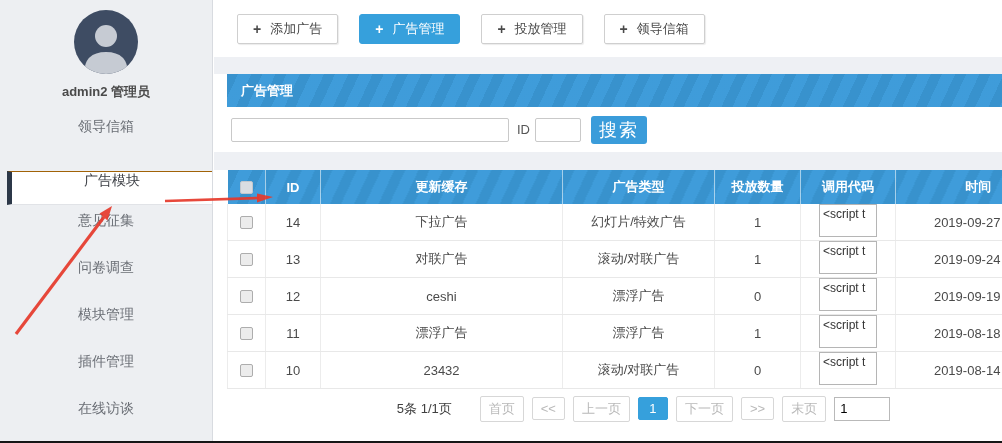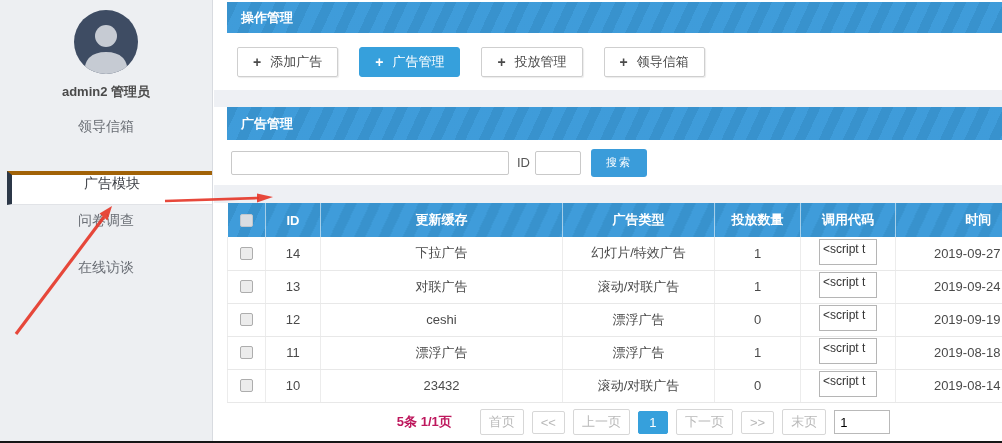--- a/index.html
+++ b/index.html
@@ -21,21 +21,21 @@
   .user-name { text-align:center; margin-top:9px; font-size:13px; font-weight:bold; color:#4a4a4a; }
   .logout { text-align:center; margin-top:5px; font-size:13px; font-weight:bold; color:#4a4a4a; cursor:pointer; }
   .menu { margin-top:17px; }
   .menu-item {
     height:47px; display:flex; align-items:flex-start; justify-content:center;
     font-size:14px; color:#6b6f76; cursor:pointer;
   }
   .menu-item.active {
     height:34px; margin:6px 0 7px 7px; background:#fff;
     border-left:5px solid #2c3848;
-    border-top:4px solid #a16207; border-bottom:1px solid #e1e3e7;
+    border-top:1px solid #a16207; border-bottom:1px solid #e1e3e7;
     color:#3c3f45;
   }
   
   .main { position:absolute; left:214px; top:0; right:0; height:100%; background:#fff; padding-left:13px; }
   .panel-title {
     height:31px; line-height:31px; margin-top:2px;
     color:#fff; font-size:13px; font-weight:bold; padding-left:14px;
     background-color:#3b9ad9;
     background-image:repeating-linear-gradient(115deg, rgba(0,0,0,0.055) 0 10px, rgba(255,255,255,0.02) 10px 22px);
   }
@@ -50,21 +50,21 @@
   .tbtn .plus { margin-right:9px; font-weight:bold; font-size:14px; }
   .tbtn.active { background:#36a0dc; border-color:#36a0dc; color:#fff; box-shadow:none; border-radius:3px; }
   .band { height:17px; background:#eef0f4; margin-left:-13px; }
   .band.h18 { height:18px; }
   .searchbar { height:45px; background:#fff; display:flex; align-items:center; padding-left:4px; }
   .kw-input { width:278px; height:24px; border:1px solid #c9c9c9; border-radius:2px; padding:0 6px; font-size:12px; font-family:inherit; }
   .id-label { font-size:13px; color:#555; margin:0 5px 0 8px; }
   .id-input { width:46px; height:24px; border:1px solid #c9c9c9; border-radius:2px; padding:0 4px; font-size:12px; font-family:inherit; }
   .search-btn {
     margin-left:10px; height:28px; width:56px; background:#3a9cda; color:#fff;
-    border:none; border-radius:3px; font-size:11px; letter-spacing:2px; cursor:pointer; font-family:inherit;
+    border:none; border-radius:3px; font-size:18px; letter-spacing:2px; cursor:pointer; font-family:inherit;
   }
   
   table { border-collapse:collapse; table-layout:fixed; width:833px; }
   col.c0{width:38px} col.c1{width:55px} col.c2{width:242px} col.c3{width:152px}
   col.c4{width:86px} col.c5{width:95px} col.c6{width:165px}
   thead th {
     height:34px; color:#fff; font-size:13px; font-weight:bold; text-align:center;
     background-color:#3b9ad9;
     background-image:repeating-linear-gradient(115deg, rgba(0,0,0,0.055) 0 10px, rgba(255,255,255,0.02) 10px 22px);
     border-right:1px solid rgba(255,255,255,0.55);
@@ -72,30 +72,30 @@
   thead th:last-child { border-right:none; }
   tbody td {
     height:33px; font-size:13px; color:#4a4a4a; text-align:center;
     border-bottom:1px solid #e8e8e8; border-right:1px solid #ececec; background:#fff;
   }
   tbody td:first-child { border-left:1px solid #ececec; }
   .cb { width:13px; height:13px; border-radius:2px; margin:0 auto; cursor:pointer; }
   .cb.head { background:#d9dde2; border:1px solid #c2c7cd; }
   .cb.row  { background:#ececec; border:1px solid #adadad; }
   .code-box {
-    display:inline-block; width:58px; height:26px; line-height:19px; overflow:hidden;
+    display:inline-block; width:58px; height:33px; line-height:19px; overflow:hidden;
     border:1px solid #b5b5b5; background:#fff; font-size:12px; color:#333;
     text-align:left; padding:0 3px; white-space:nowrap;
   }
   
   .pager {
     width:833px; height:39px; display:flex; align-items:center; justify-content:center;
     background:#fff; font-size:13px;
   }
-  .pager .summary { color:#be185d; font-weight:bold; margin-right:24px; }
+  .pager .summary { color:#404040; font-weight:normal; margin-right:24px; }
   .pbtn {
     min-width:30px; padding:3px 8px; margin:11px 4px; background:#fff;
     border:1px solid #d7d7d7; border-radius:2px; color:#b9b9b9; font-size:13px;
     cursor:pointer; font-family:inherit;
   }
   .pbtn.current { background:#36a0dc; border-color:#36a0dc; color:#fff; }
   .jump-input {
     width:56px; height:24px; border:1px solid #b9b9b9; margin-left:4px;
     padding:0 5px; font-size:13px; font-family:inherit;
   }
@@ -116,32 +116,38 @@
     </div>
     <div class="user-name">admin2 管理员</div>
     <nav class="menu">
         <div class="menu-item">
           <span>领导信箱</span>
         </div>
         <div class="menu-item active">
           <span>广告模块</span>
         </div>
         <div class="menu-item">
+          <span>意见征集</span>
+        </div>
+        <div class="menu-item">
           <span>问卷调查</span>
+        </div>
+        <div class="menu-item">
+          <span>模块管理</span>
+        </div>
+        <div class="menu-item">
+          <span>插件管理</span>
         </div>
         <div class="menu-item">
           <span>在线访谈</span>
         </div>
       </nav>
   </aside>
 
   <main class="main">
-    <div class="panel-title">
-      <span>操作管理</span>
-    </div>
     <div class="toolbar">
         <button class="tbtn">
           <span class="plus">+</span>
           <span>添加广告</span>
         </button>
         <button class="tbtn active">
           <span class="plus">+</span>
           <span>广告管理</span>
         </button>
         <button class="tbtn">

